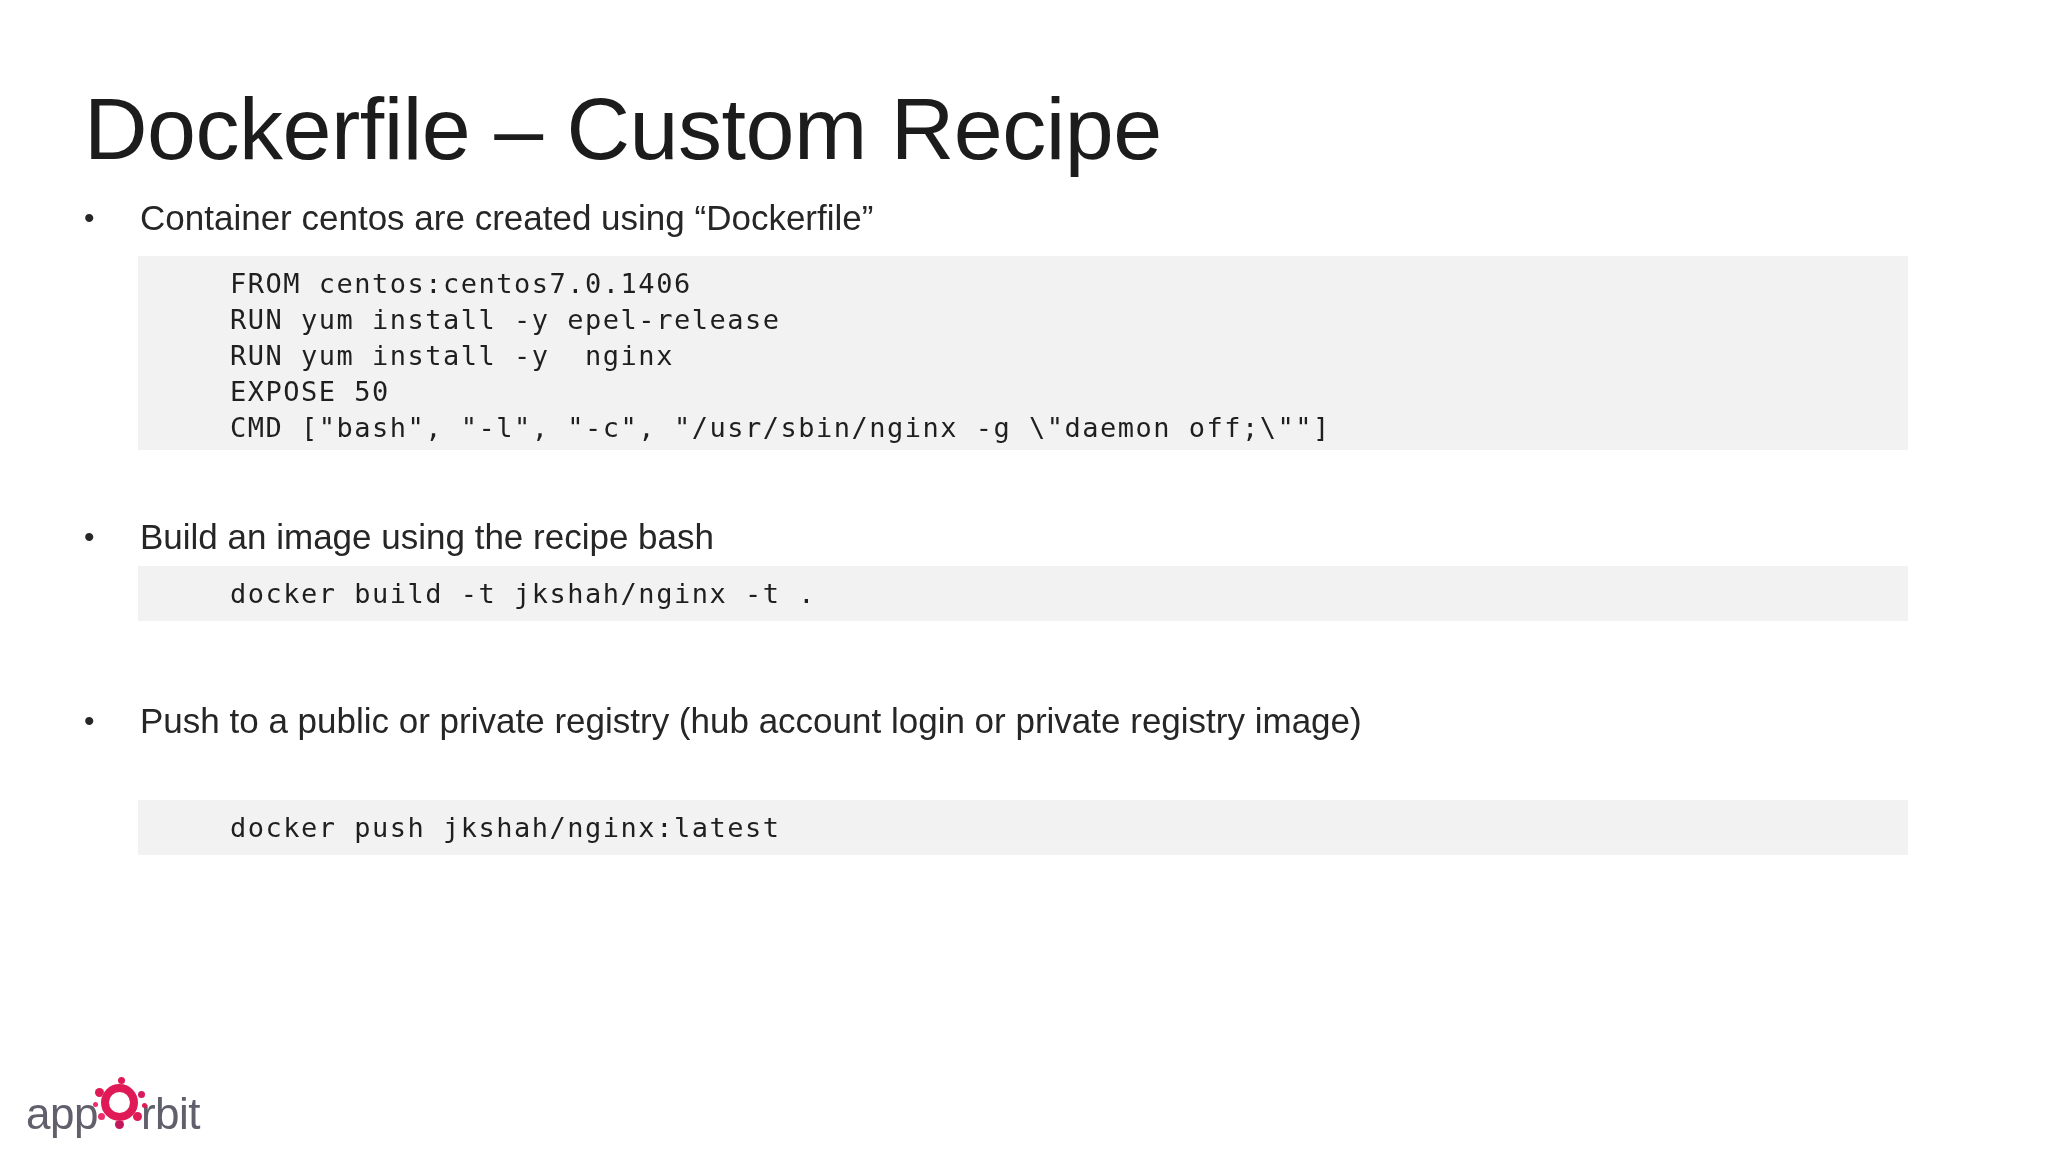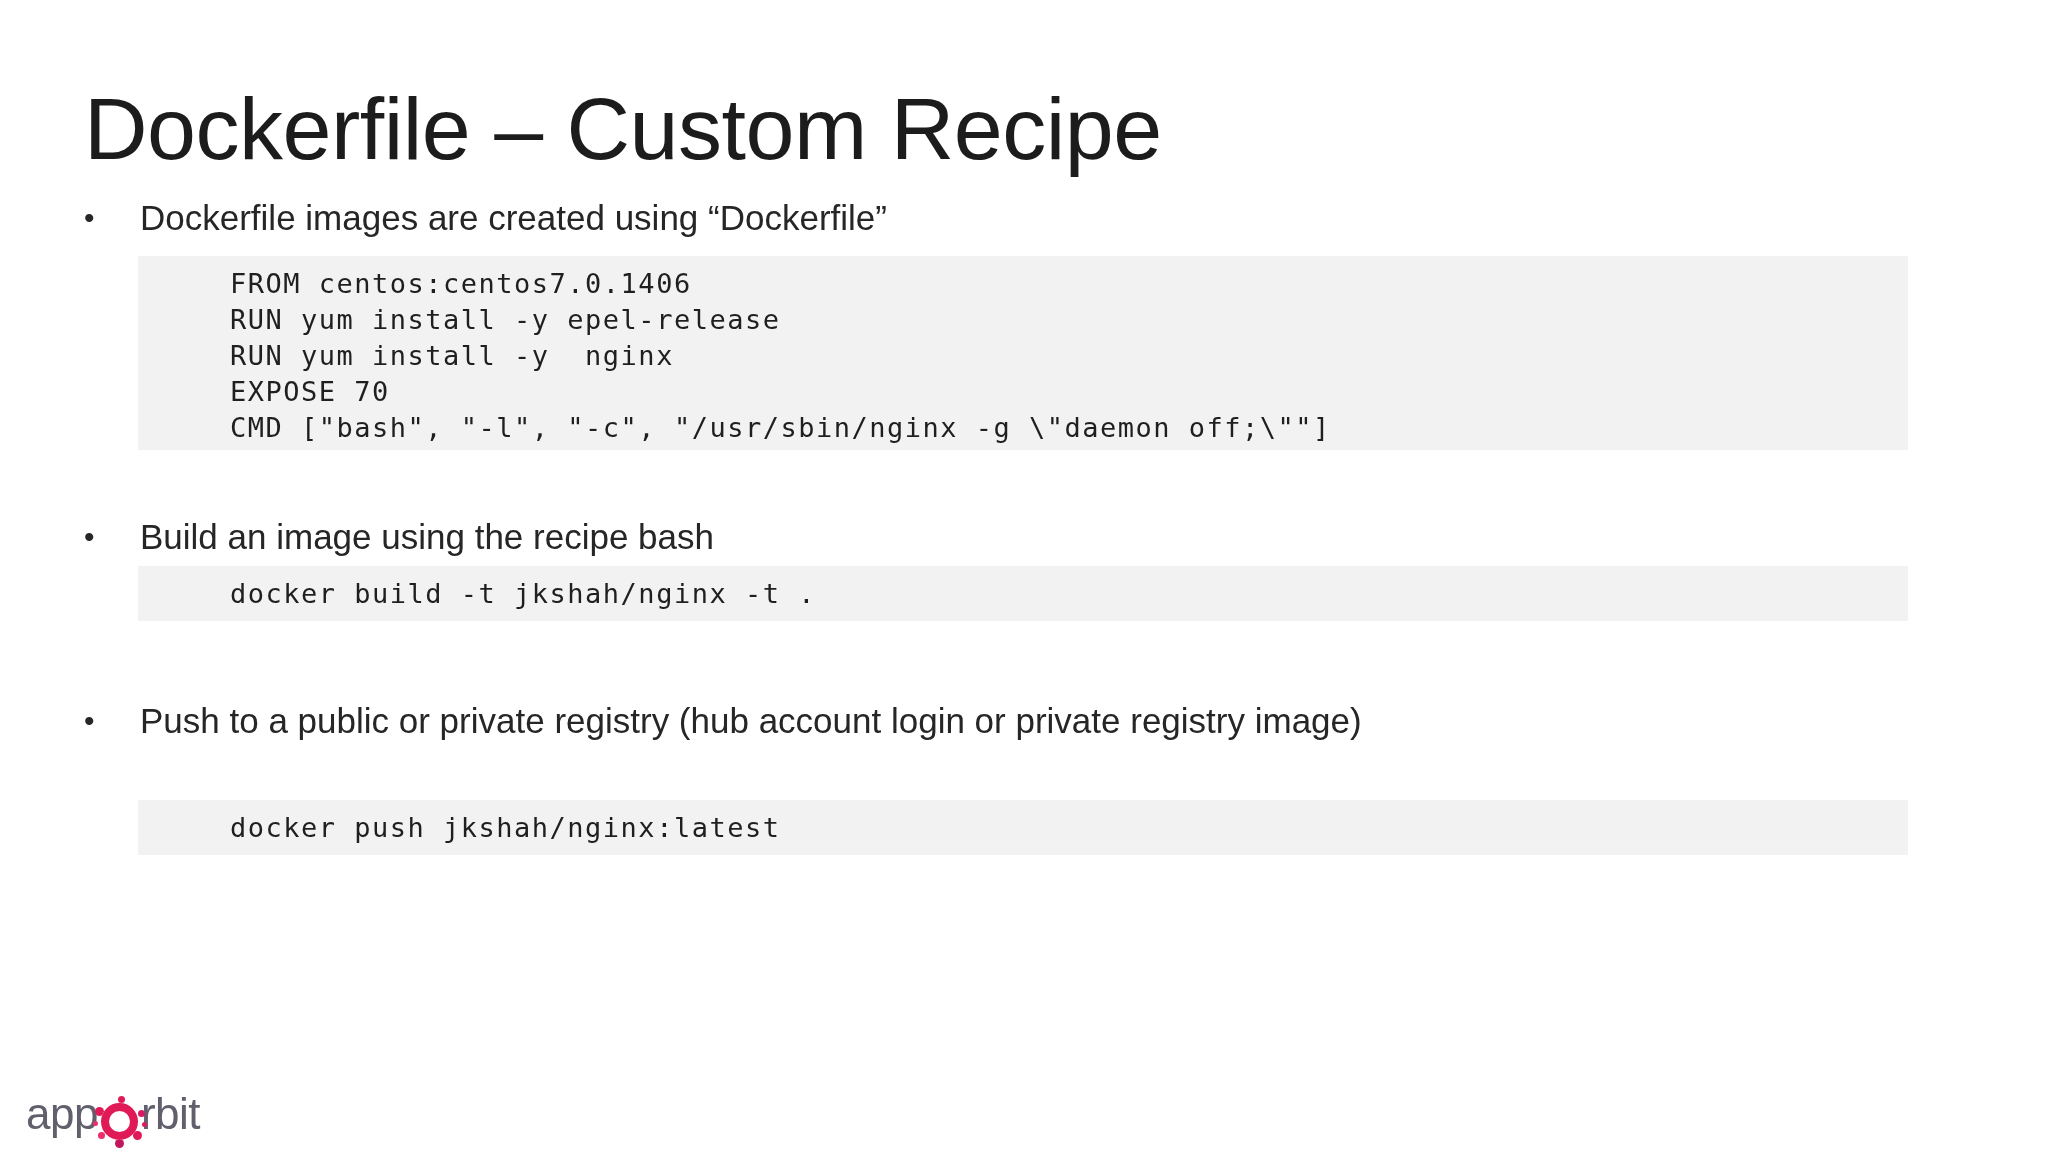--- a/index.html
+++ b/index.html
@@ -81,21 +81,21 @@
     line-height: 55px;
     padding: 0 0 0 92px;
   }
 
   .logo {
     position: absolute;
     left: 26px;
     top: 1086px;
     height: 56px;
     display: flex;
-    align-items: flex-end;
+    align-items: flex-start;
     font-size: 44px;
     font-weight: 400;
     color: #615f6b;
     letter-spacing: -0.5px;
   }
   .logo-text { line-height: 56px; }
   .logo-o {
     position: relative;
     display: inline-block;
     width: 21px;
@@ -118,27 +118,27 @@
 </style>
 </head>
 <body>
 
 <div class="slide">
 
   <h1 class="slide-title">Dockerfile – Custom Recipe</h1>
 
   <div class="bullet-row bullet-1">
     <span class="bullet-dot">•</span>
-    <span>Dockerfile images are created using “Dockerfile”</span>
+    <span>Container centos are created using “Dockerfile”</span>
   </div>
 
   <pre class="code-block code-1">FROM centos:centos7.0.1406
 RUN yum install -y epel-release
 RUN yum install -y  nginx
-EXPOSE 70
+EXPOSE 50
 CMD ["bash", "-l", "-c", "/usr/sbin/nginx -g \"daemon off;\""]</pre>
 
   <div class="bullet-row bullet-2">
     <span class="bullet-dot">•</span>
     <span>Build an image using the recipe bash</span>
   </div>
 
   <pre class="code-block code-2">docker build -t jkshah/nginx -t .</pre>
 
   <div class="bullet-row bullet-3">

